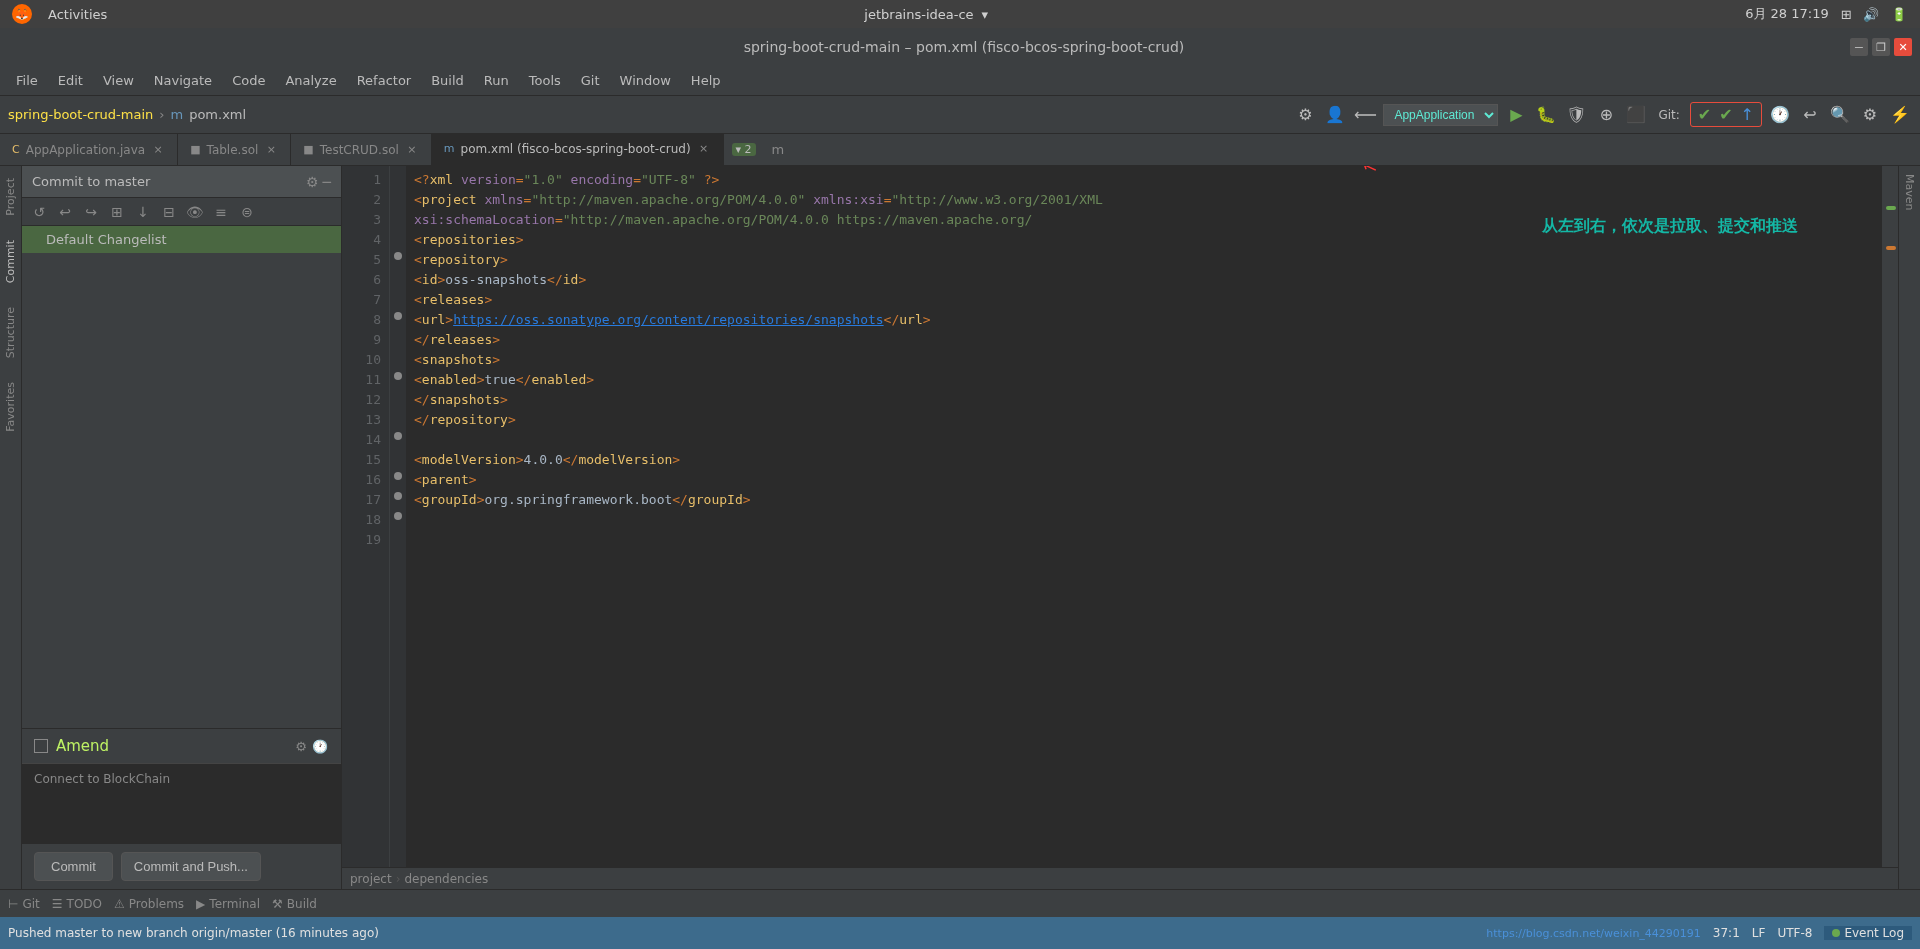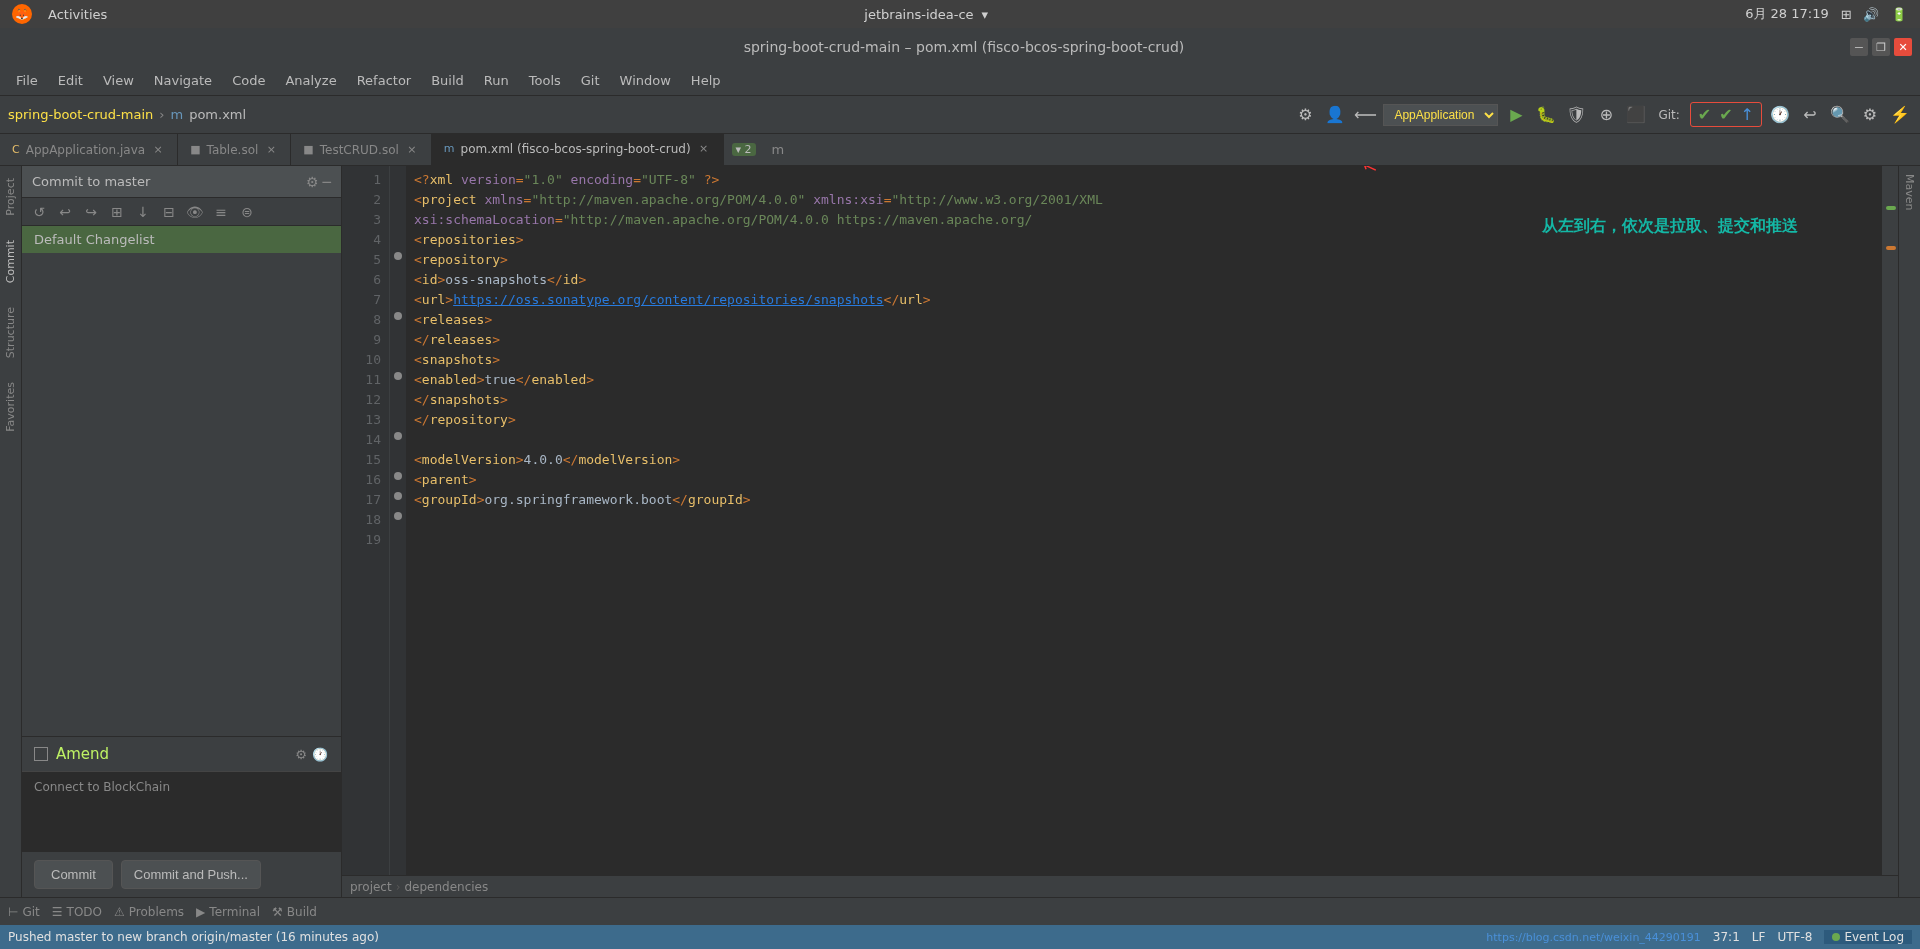--- a/index.html
+++ b/index.html
@@ -115,21 +115,21 @@
       border: none;
       cursor: pointer;
       color: #bbbbbb;
       font-size: 16px;
       display: flex; align-items: center; justify-content: center;
       border-radius: 3px;
     }
     .toolbar-btn.green { color: #6aa84f; }
     .app-select {
       background: #4c5052;
-      color: #fde047;
+      color: #5eead4;
       border: 1px solid #555;
       padding: 2px 6px;
       border-radius: 0;
       font-size: 12px;
       cursor: pointer;
     }
     .git-btn-group {
       display: flex;
       align-items: center;
       gap: 2px;
@@ -222,21 +222,21 @@
       width: 22px; height: 22px;
       display: flex; align-items: center; justify-content: center;
       cursor: pointer;
       color: #888;
       font-size: 14px;
       border-radius: 2px;
     }
 
     .changelist-item {
       background: #4a6741;
-      padding: 6px 12px;
+      padding: 6px 24px;
       color: #bbbbbb;
       font-size: 13px;
       font-weight: 500;
       cursor: pointer;
     }
 
     .commit-body { flex: 1; background: #3c3f41; }
 
     .amend-row {
       display: flex;
@@ -428,21 +428,21 @@
       align-items: center;
       gap: 4px;
       color: #888;
       cursor: pointer;
       font-size: 12px;
     }
     .bottom-tool-icon { font-size: 12px; }
 
     
     .status-bar {
-      height: 24px;
+      height: 32px;
       background: #3d6b8c;
       display: flex;
       align-items: center;
       padding: 0 8px;
       color: #e0e0e0;
       font-size: 12px;
       flex-shrink: 0;
       gap: 8px;
     }
     .status-bar-right {
@@ -740,24 +740,24 @@
         <div class="code-line">
           <span class="xml-text">    </span><span class="xml-bracket">&lt;</span><span class="xml-tag">repositories</span><span class="xml-bracket">&gt;</span>
         </div>
         <div class="code-line">
           <span class="xml-text">        </span><span class="xml-bracket">&lt;</span><span class="xml-tag">repository</span><span class="xml-bracket">&gt;</span>
         </div>
         <div class="code-line">
           <span class="xml-text">            </span><span class="xml-bracket">&lt;</span><span class="xml-tag">id</span><span class="xml-bracket">&gt;</span><span class="xml-text">oss-snapshots</span><span class="xml-bracket">&lt;/</span><span class="xml-tag">id</span><span class="xml-bracket">&gt;</span>
         </div>
         <div class="code-line">
+          <span class="xml-text">            </span><span class="xml-bracket">&lt;</span><span class="xml-tag">releases</span><span class="xml-bracket">&gt;</span>
+        </div>
+        <div class="code-line">
           <span class="xml-text">            </span><span class="xml-bracket">&lt;</span><span class="xml-tag">url</span><span class="xml-bracket">&gt;</span><span class="url-link">https://oss.sonatype.org/content/repositories/snapshots</span><span class="xml-bracket">&lt;/</span><span class="xml-tag">url</span><span class="xml-bracket">&gt;</span>
-        </div>
-        <div class="code-line">
-          <span class="xml-text">            </span><span class="xml-bracket">&lt;</span><span class="xml-tag">releases</span><span class="xml-bracket">&gt;</span>
         </div>
         <div class="code-line">
           <span class="xml-text">            </span><span class="xml-bracket">&lt;/</span><span class="xml-tag">releases</span><span class="xml-bracket">&gt;</span>
         </div>
         <div class="code-line">
           <span class="xml-text">            </span><span class="xml-bracket">&lt;</span><span class="xml-tag">snapshots</span><span class="xml-bracket">&gt;</span>
         </div>
         <div class="code-line">
           <span class="xml-text">                </span><span class="xml-bracket">&lt;</span><span class="xml-tag">enabled</span><span class="xml-bracket">&gt;</span><span class="xml-text">true</span><span class="xml-bracket">&lt;/</span><span class="xml-tag">enabled</span><span class="xml-bracket">&gt;</span>
         </div>

